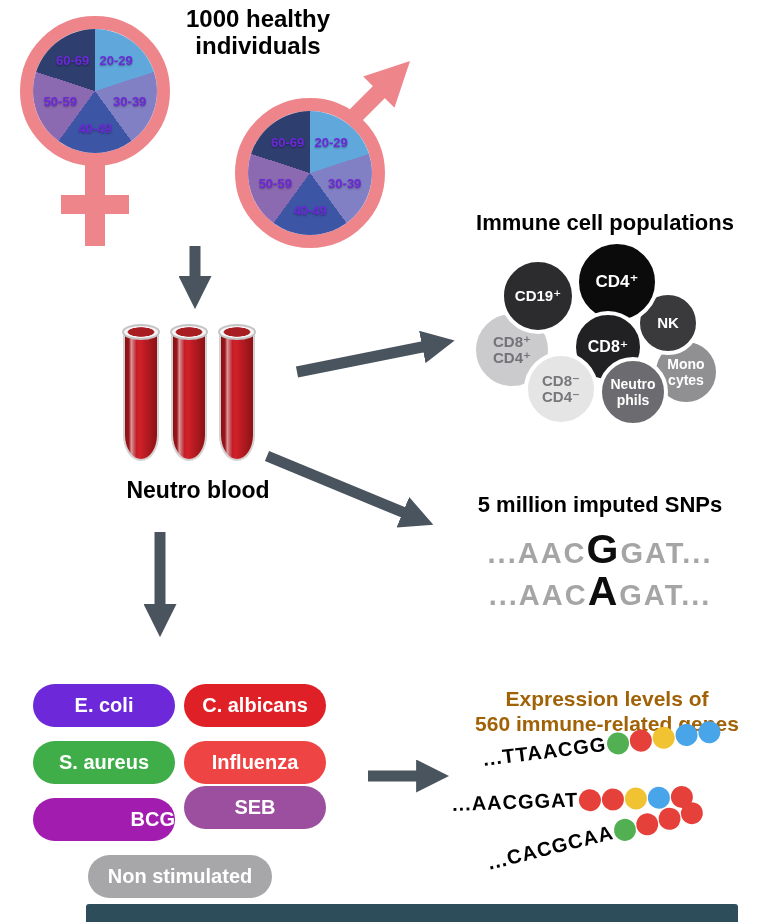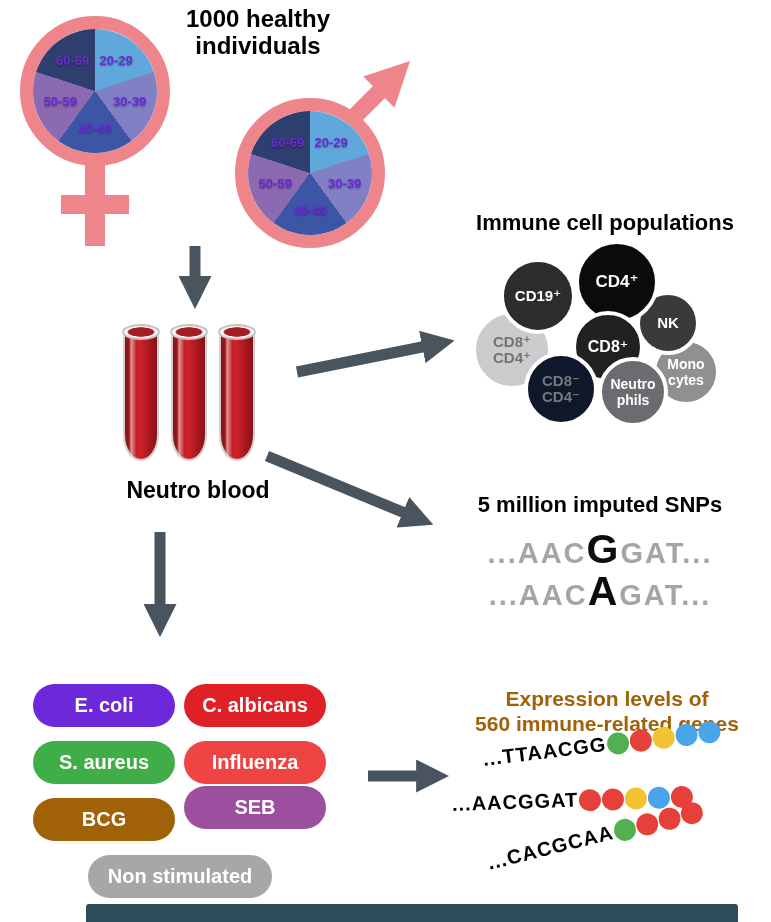--- a/index.html
+++ b/index.html
@@ -161,21 +161,21 @@
   </div>
   <div class="cell cell-nk" style="background-color: rgb(58, 58, 60);">
     <span style="color: rgb(255, 255, 255);">NK</span>
   </div>
   <div class="cell cell-cd4" style="background-color: rgb(11, 11, 12);">
     <span style="color: rgb(255, 255, 255);">CD4⁺</span>
   </div>
   <div class="cell cell-cd8" style="background-color: rgb(33, 33, 35);">
     <span style="color: rgb(255, 255, 255);">CD8⁺</span>
   </div>
-  <div class="cell cell-cd8cd4neg" style="background-color: #0f172a;">
+  <div class="cell cell-cd8cd4neg" style="background-color: #e5e5e5;">
     <span style="color: rgb(119, 119, 123);">CD8⁻</span>
     <span style="color: rgb(119, 119, 123);">CD4⁻</span>
   </div>
   <div class="cell cell-neutro" style="background-color: rgb(108, 108, 112);">
     <span style="color: rgb(255, 255, 255);">Neutro</span>
     <span style="color: rgb(255, 255, 255);">phils</span>
   </div>
 
   <div class="snps-title">5 million imputed SNPs</div>
   <div class="snp-seq snp-seq-1"><span>...AAC</span><span class="variant">G</span><span>GAT...</span></div>
@@ -186,21 +186,21 @@
   </div>
   <div class="pill pill-calbicans" style="background-color: rgb(224, 32, 39);">
     <span>C. albicans</span>
   </div>
   <div class="pill pill-saureus" style="background-color: rgb(63, 174, 73);">
     <span>S. aureus</span>
   </div>
   <div class="pill pill-influenza" style="background-color: #ef4444;">
     <span>Influenza</span>
   </div>
-  <div class="pill pill-bcg" style="background-color: #a16207;">
+  <div class="pill pill-bcg" style="background-color: #a21caf; justify-content: flex-end;">
     <span>BCG</span>
   </div>
   <div class="pill pill-seb" style="background-color: rgb(156, 79, 159);">
     <span>SEB</span>
   </div>
   <div class="pill pill-nonstim" style="background-color: rgb(167, 167, 170);">
     <span>Non stimulated</span>
   </div>
 
   <div class="expr-title">

